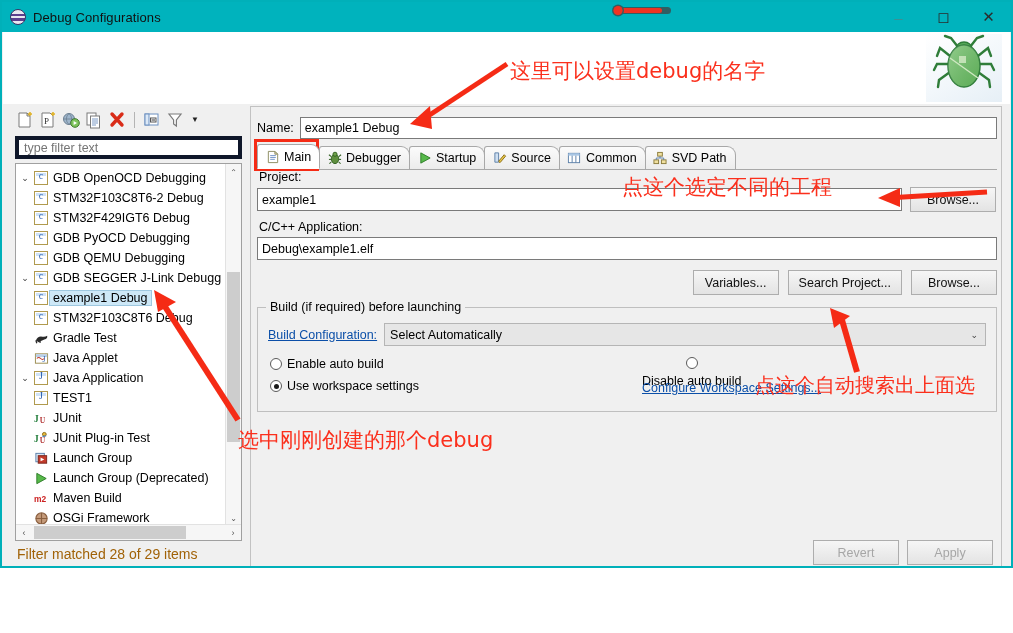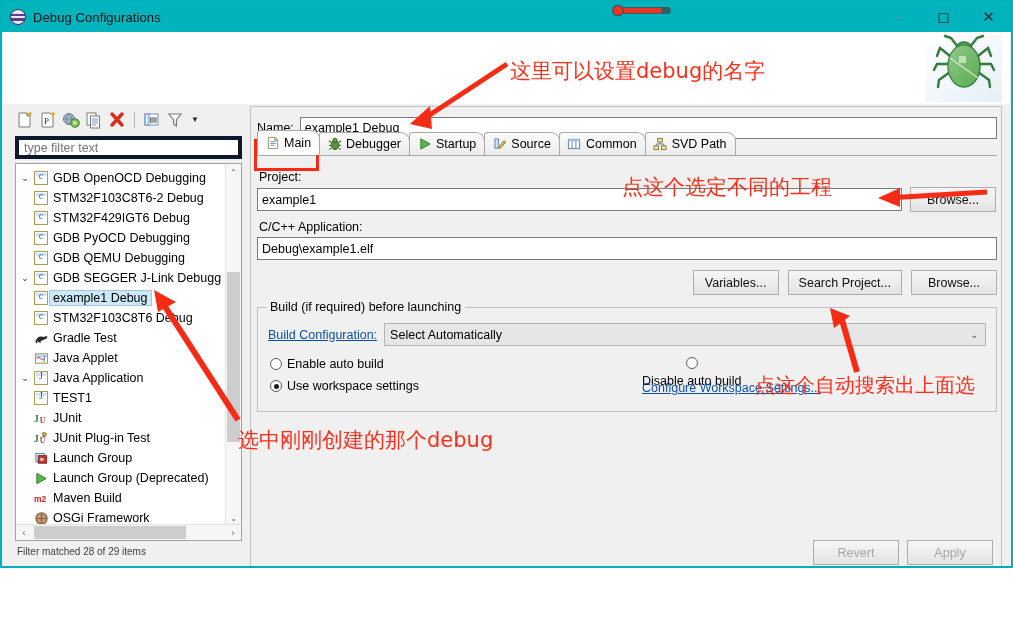--- a/index.html
+++ b/index.html
@@ -181,21 +181,21 @@
     display: flex; align-items: center; justify-content: center;
     font-size: 9px; color: #555;
   }
   .hsb .arr.l { left: 0; } .hsb .arr.r { right: 0; }
   .hsb .thumb {
     position: absolute; left: 18px; top: 1px; width: 152px; height: 13px;
     background: #cdcdcd;
   }
   .filter-status {
     position: absolute; left: 6px; top: 440px;
-    font-size: 10px; color: #404040;
+    font-size: 14px; color: #a16207;
   }
 
   
   .right-pane {
     position: absolute; left: 247px; top: 2px;
     width: 752px; height: 468px;
     border: 1px solid #c2c2c2;
     background: #f0f0f0;
   }
   .name-row {
@@ -206,21 +206,21 @@
   .name-label { font-size: 12.5px; margin-right: 6px; }
   .name-input {
     flex: 1; height: 22px;
     border: 1px solid #7a7a7a; background: #fff;
     font-size: 12.5px; padding: 2px 4px; outline: none;
     font-family: "Liberation Sans", sans-serif;
   }
 
   
   .tabs {
-    position: absolute; left: 6px; top: 24px;
+    position: absolute; left: 6px; top: 38px;
     width: 740px; height: 25px;
     display: flex; align-items: flex-end;
     border-bottom: 1px solid #a8a8a8;
   }
   .tab {
     height: 23px; display: flex; align-items: center; gap: 4px;
     padding: 0 8px 0 7px;
     font-size: 12.5px;
     border: 1px solid #a8a8a8; border-bottom: none;
     border-radius: 3px 9px 0 0;

